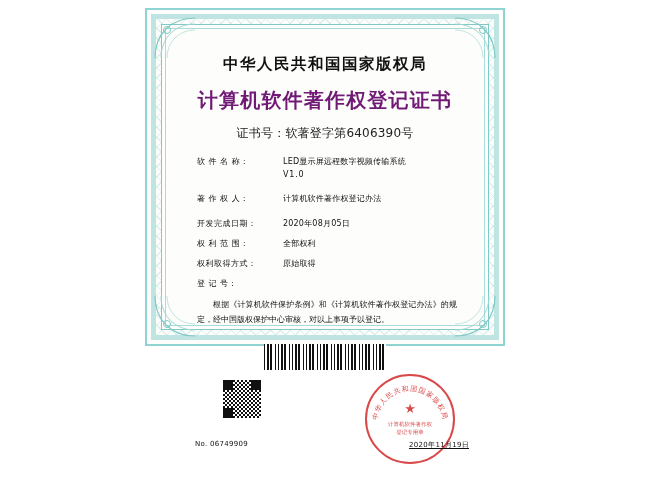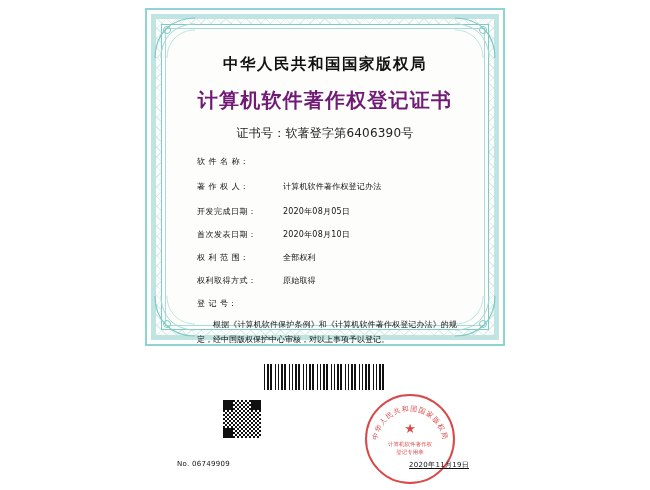--- a/index.html
+++ b/index.html
@@ -116,21 +116,20 @@
     padding-left: 26px;
     padding-right: 8px;
   }
   .field-row {
     display: flex;
     align-items: flex-start;
     margin-bottom: 9px;
     font-size: 8px;
     color: #111;
     font-family: "DejaVu Sans", sans-serif;
-    margin-top: 12px;
   }
   .field-label {
     width: 86px;
     flex: 0 0 86px;
     letter-spacing: 0.5px;
     white-space: nowrap;
   }
   .field-value {
     flex: 1;
     letter-spacing: 0.2px;
@@ -234,21 +233,21 @@
   .footer {
     position: relative;
     margin-top: 2px;
     height: 16px;
     font-size: 7px;
     color: #111;
     font-family: "DejaVu Sans", sans-serif;
   }
   .footer .left {
     position: absolute;
-    left: 6px;
+    left: 24px;
     top: 0;
     letter-spacing: 0.3px;
   }
   .footer .right {
     position: absolute;
     right: 10px;
     top: 0;
     letter-spacing: 0.3px;
     text-decoration: underline;
   }
@@ -304,36 +303,36 @@
       <div class="title-block">
         <div class="org-title">中华人民共和国国家版权局</div>
         <div class="doc-title">计算机软件著作权登记证书</div>
         <div class="cert-no">证书号：软著登字第6406390号</div>
       </div>
 
       <div class="fields">
 
         <div class="field-row gap-row">
           <div class="field-label">软 件 名 称：</div>
+          <div class="field-value">
+            <span>LED显示屏远程数字视频传输系统</span>
+            <span class="sub">V1.0</span>
+          </div>
         </div>
 
         <div class="field-row gap-row">
           <div class="field-label">著 作 权 人：</div>
           <div class="field-value">计算机软件著作权登记办法</div>
         </div>
 
         <div class="field-row">
           <div class="field-label">开发完成日期：</div>
           <div class="field-value">2020年08月05日</div>
         </div>
 
-        <div class="field-row">
-          <div class="field-label">首次发表日期：</div>
-          <div class="field-value">2020年08月10日</div>
-        </div>
 
         <div class="field-row">
           <div class="field-label">权 利 范 围：</div>
           <div class="field-value">全部权利</div>
         </div>
 
         <div class="field-row">
           <div class="field-label">权利取得方式：</div>
           <div class="field-value">原始取得</div>
         </div>

